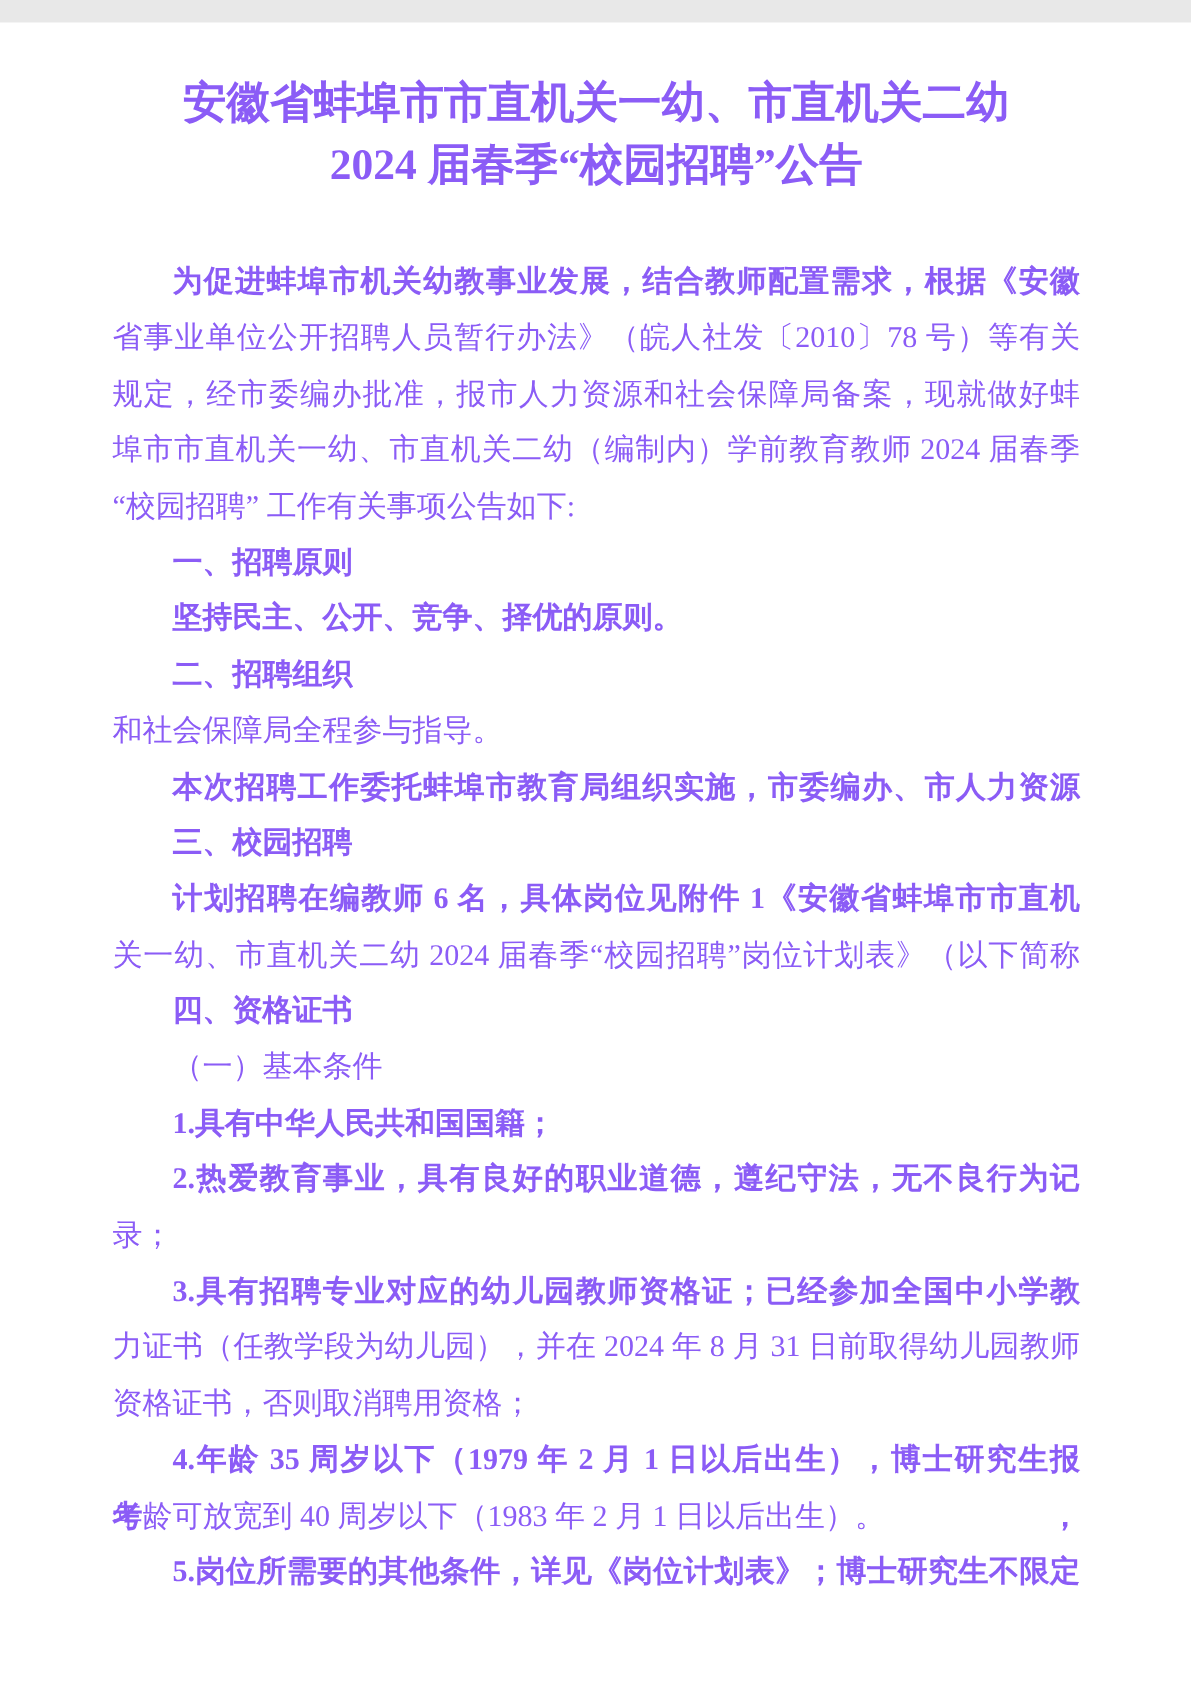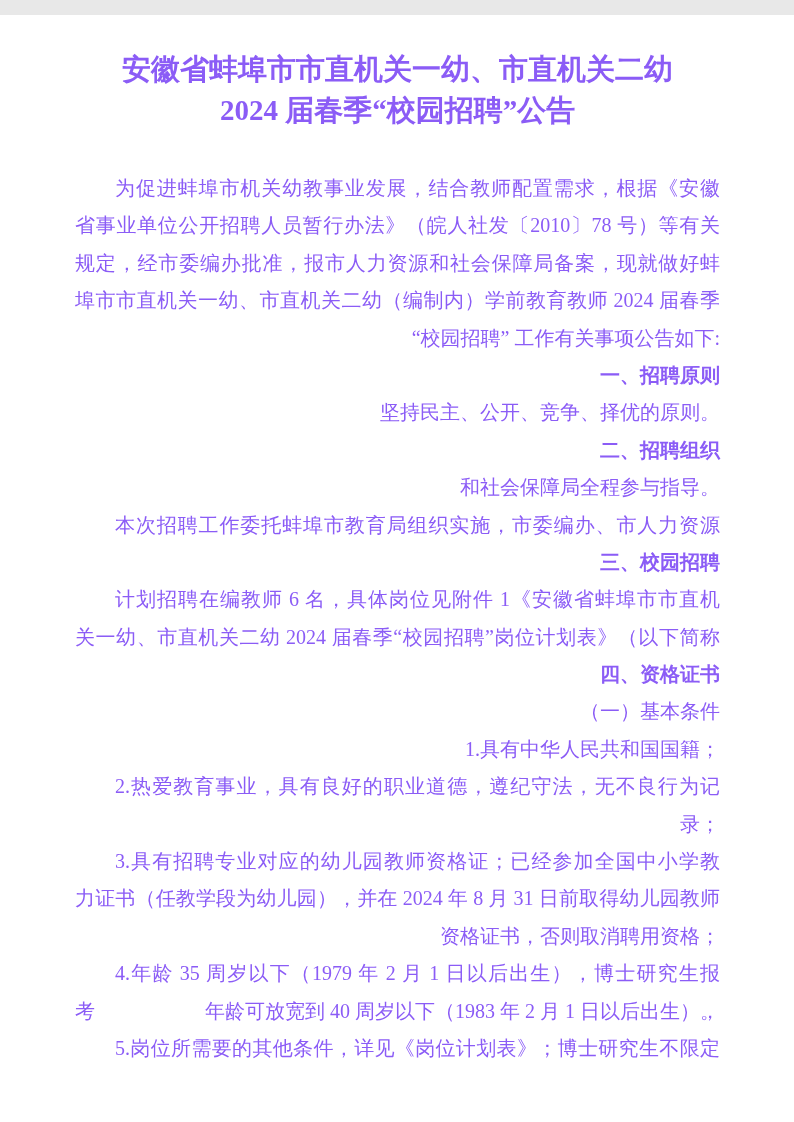--- a/index.html
+++ b/index.html
@@ -27,24 +27,24 @@
   .body-block {
     position: absolute;
     top: 155px;
     left: 75px;
     width: 645px;
     font-size: 20px;
   }
   .line {
     height: 37.4px;
     line-height: 37.4px;
-    text-align: right;
+    text-align: left;
     white-space: pre-wrap;
   }
-  .line.indent { text-indent: 2em; }
+  .line.indent { text-indent: 2em; font-weight: bold; }
   .line.justify { text-align: justify; text-align-last: justify; }
   .line.h2 {
     font-weight: bold;
     font-family: "Liberation Sans", "DejaVu Sans", sans-serif;
   }
   .line.h3 {
     font-weight: normal;
     font-family: "Liberation Serif", "DejaVu Serif", serif;
   }
 </style>

